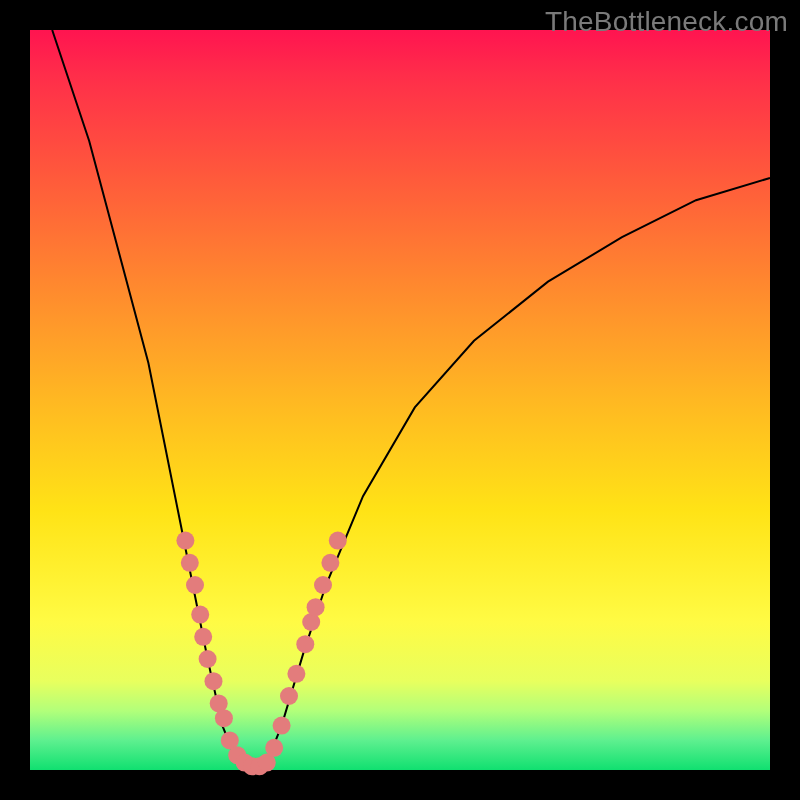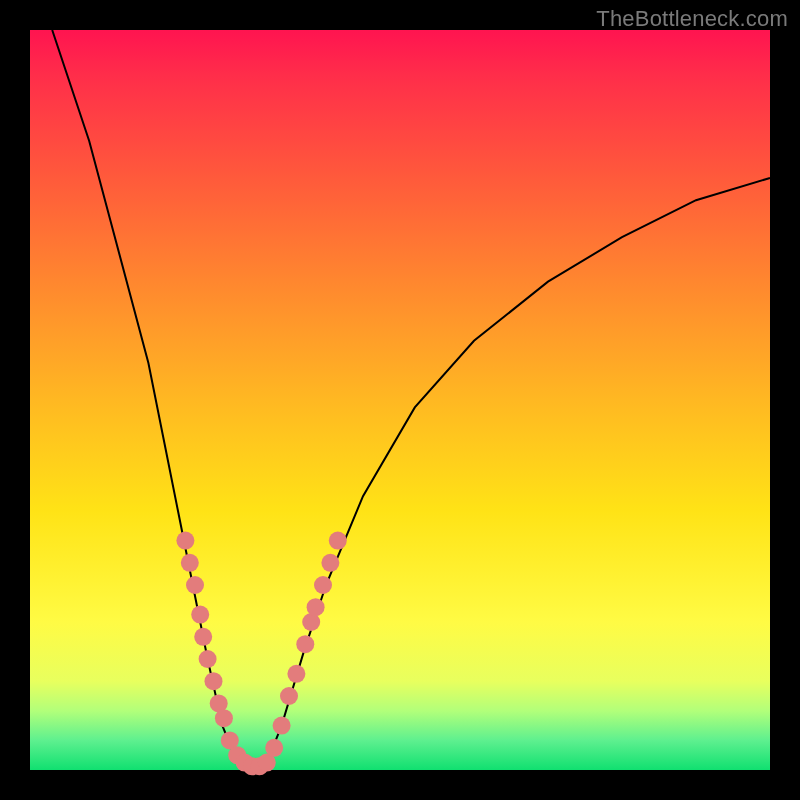--- a/index.html
+++ b/index.html
@@ -36,21 +36,21 @@
       #b2ff7a 92%,
       #5ef08f 96%,
       #10e070 100%
     );
   }
   .watermark {
     position: absolute;
     top: 6px;
     right: 12px;
     color: #7a7a7a;
-    font-size: 22px;
+    font-size: 28px;
     font-weight: 500;
     letter-spacing: 0.2px;
     user-select: none;
   }
   svg.curve {
     position: absolute;
     left: 30px;
     top: 30px;
     width: 740px;
     height: 740px;

